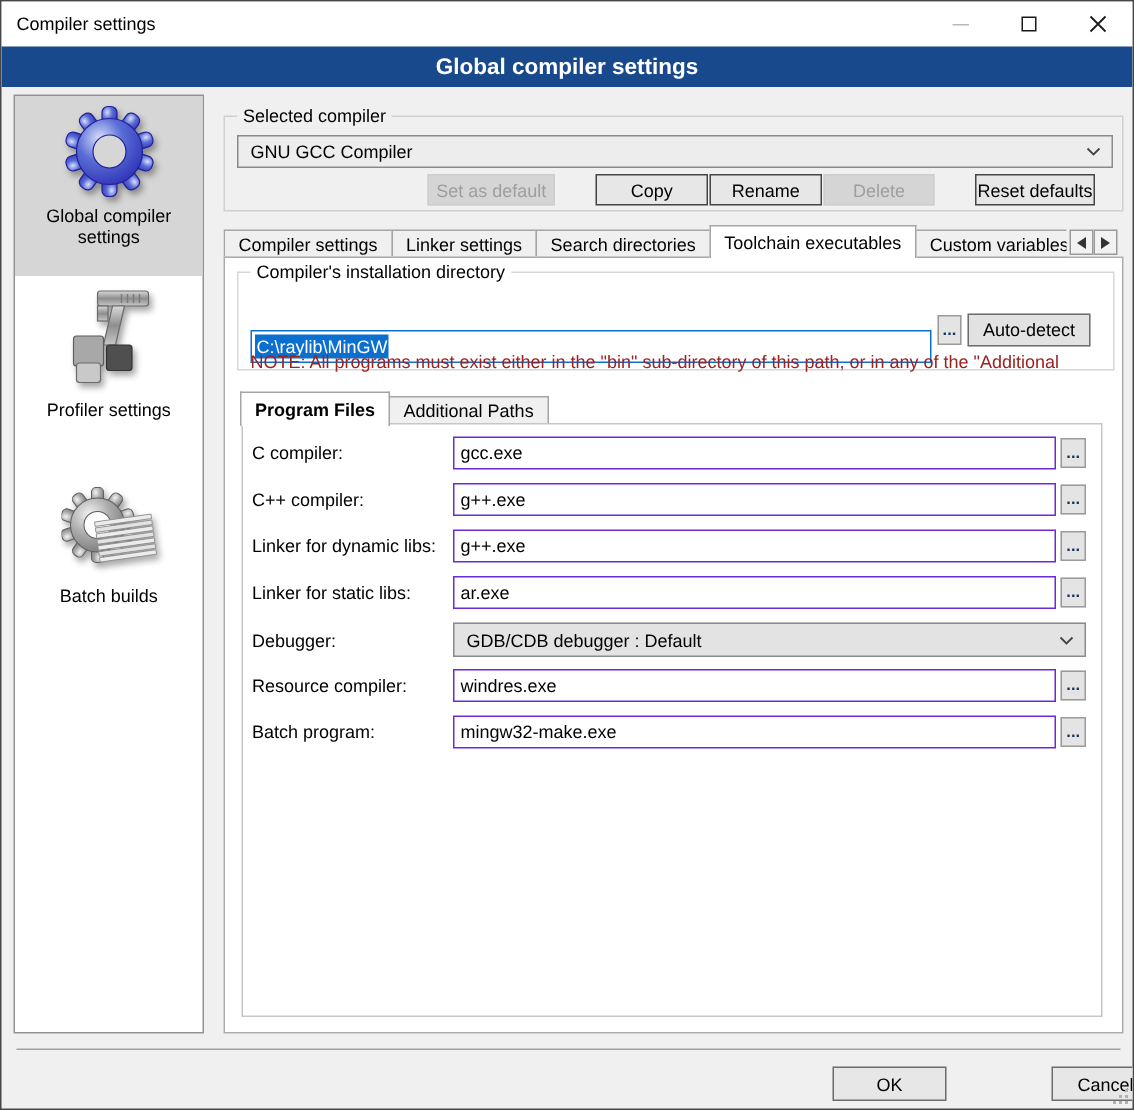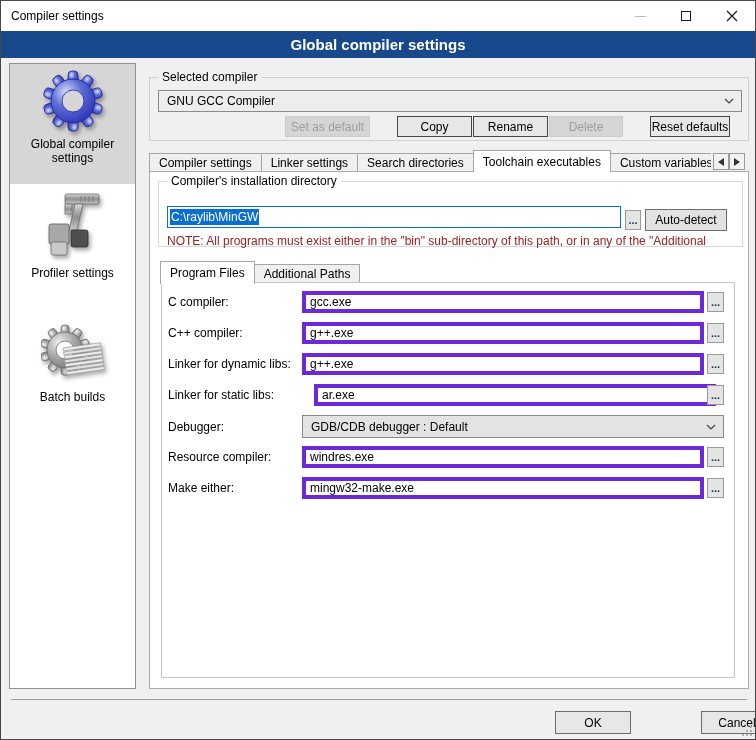--- a/index.html
+++ b/index.html
@@ -52,35 +52,35 @@
          padding:0 9px; display:flex; align-items:center; white-space:nowrap; font-size:12px; }
   .tab:first-child { margin-left:0; }
   .tab.active { height:23px; background:#fff; border-bottom:none; position:relative; z-index:3;
                 margin-bottom:-1px; }
   .tab-arrow { position:absolute; top:152px; width:16px; height:17px; background:#f2f2f2;
                border:1px solid #9a9a9a; display:flex; align-items:center; justify-content:center; }
 
   .tabpage { position:absolute; left:148px; top:170px; width:600px; height:518px; background:#fff;
              border:1px solid #ababab; }
 
-  .txt { position:absolute; border:4px solid #6d28d9; background:#fff; font-family:"Liberation Sans","DejaVu Sans",sans-serif;
+  .txt { position:absolute; border:1px solid #6d28d9; background:#fff; font-family:"Liberation Sans","DejaVu Sans",sans-serif;
          font-size:12px; padding:0 4px; outline:none; }
   .pathbox { position:absolute; border:1px solid #0b6fd0; background:#fff; display:flex;
              align-items:center; padding:0 2px; overflow:hidden; white-space:nowrap; }
   .pathbox .selt { background:#0b6fd0; color:#fff; padding:1px 1px; }
   .browse { position:absolute; background:#e4e4e4; border:1px solid #9a9a9a; color:#16335c;
             font-weight:bold; font-size:11px; line-height:8px; text-align:center;
             display:flex; align-items:center; justify-content:center; }
   .note { position:absolute; color:#9c2121; font-size:12px; white-space:nowrap; overflow:hidden; }
 
   
   .subtabs { position:absolute; left:11px; top:88px; height:23px; display:flex; align-items:flex-end; }
   .subtab { height:19px; background:#f0f0f0; border:1px solid #a5a5a5; margin-left:-1px;
             padding:0 9px; display:flex; align-items:center; font-size:12px; }
-  .subtab.active { height:23px; background:#fff; border-bottom:none; z-index:3; margin-bottom:-1px; position:relative; }
+  .subtab.active { height:23px; background:#fff; border-bottom:none; z-index:3; margin-bottom:-1px; position:relative;font-weight:bold; }
   .subpanel { position:absolute; left:11px; top:110px; width:574px; height:396px; background:#fff;
               border:1px solid #c6c6c6; }
 
   .frow-label { position:absolute; left:18px; font-size:12px; }
 
   
   .sepline { position:absolute; left:10px; top:698px; width:736px; height:1px; background:#9f9f9f; }
   .grip { position:absolute; right:3px; bottom:3px; width:10px; height:10px; }
   .grip i { position:absolute; width:2px; height:2px; background:#b0b0b0; }
 </style>
@@ -232,21 +232,21 @@
     <svg width="6" height="8" viewBox="0 0 6 8">
       <polygon points="0,0 6,4 0,8" fill="#333"></polygon>
     </svg>
   </div>
 
   <div class="tabpage">
 
     <div class="groupbox" style="left:8px; top:9px; width:585px; height:66px;">
       <span class="legend" style="background:#fff;">Compiler's installation directory</span>
 
-      <div class="pathbox" style="left:8px; top:24px; width:454px; height:22px;">
+      <div class="pathbox" style="left:8px; top:38px; width:454px; height:22px;">
         <span class="selt">C:\raylib\MinGW</span>
       </div>
       <div class="browse" style="left:466px; top:28px; width:16px; height:20px;">...</div>
       <div class="btn soft" style="left:486px; top:27px; width:82px; height:22px; background:#e2e2e2;">Auto-detect</div>
       <div class="note" style="left:8px; top:52px; width:570px;">NOTE: All programs must exist either in the "bin" sub-directory of this path, or in any of the "Additional</div>
     </div>
 
     <div class="subtabs">
       <div class="subtab active">Program Files</div>
       <div class="subtab">Additional Paths</div>
@@ -259,36 +259,36 @@
 
     <span class="frow-label" style="top:154px;">C++ compiler:</span>
     <input class="txt" style="left: 152px; top: 150px; width: 402px; height: 22px;" readonly="" value="g++.exe">
     <div class="browse" style="left:557px; top:151px; width:17px; height:20px;">...</div>
 
     <span class="frow-label" style="top:185px;">Linker for dynamic libs:</span>
     <input class="txt" style="left: 152px; top: 181px; width: 402px; height: 22px;" readonly="" value="g++.exe">
     <div class="browse" style="left:557px; top:182px; width:17px; height:20px;">...</div>
 
     <span class="frow-label" style="top:216px;">Linker for static libs:</span>
-    <input class="txt" style="left: 164px; top: 212px; width: 402px; height: 22px;" readonly="" value="ar.exe">
+    <input class="txt" style="left: 152px; top: 212px; width: 402px; height: 22px;" readonly="" value="ar.exe">
     <div class="browse" style="left:557px; top:213px; width:17px; height:20px;">...</div>
 
     <span class="frow-label" style="top:248px;">Debugger:</span>
     <div class="combo" style="left:152px; top:243px; width:422px; height:23px; background:#e3e3e3;">
       <span>GDB/CDB debugger : Default</span>
       <svg class="chev" width="10" height="6" viewBox="0 0 10 6">
         <polyline points="1,1 5,5 9,1" fill="none" stroke="#444" stroke-width="1.2"></polyline>
       </svg>
     </div>
 
     <span class="frow-label" style="top:278px;">Resource compiler:</span>
     <input class="txt" style="left: 152px; top: 274px; width: 402px; height: 22px;" readonly="" value="windres.exe">
     <div class="browse" style="left:557px; top:275px; width:17px; height:20px;">...</div>
 
-    <span class="frow-label" style="top:309px;">Make either:</span>
+    <span class="frow-label" style="top:309px;">Batch program:</span>
     <input class="txt" style="left: 152px; top: 305px; width: 402px; height: 22px;" readonly="" value="mingw32-make.exe">
     <div class="browse" style="left:557px; top:306px; width:17px; height:20px;">...</div>
   </div>
 
   <div class="sepline"></div>
   <div class="btn soft" style="left:554px; top:710px; width:76px; height:23px;">OK</div>
   <div class="btn soft" style="left:700px; top:710px; width:72px; height:23px;">Cancel</div>
   <div class="grip">
     <i style="right:0; bottom:0;"></i>
     <i style="right:4px; bottom:0;"></i>

